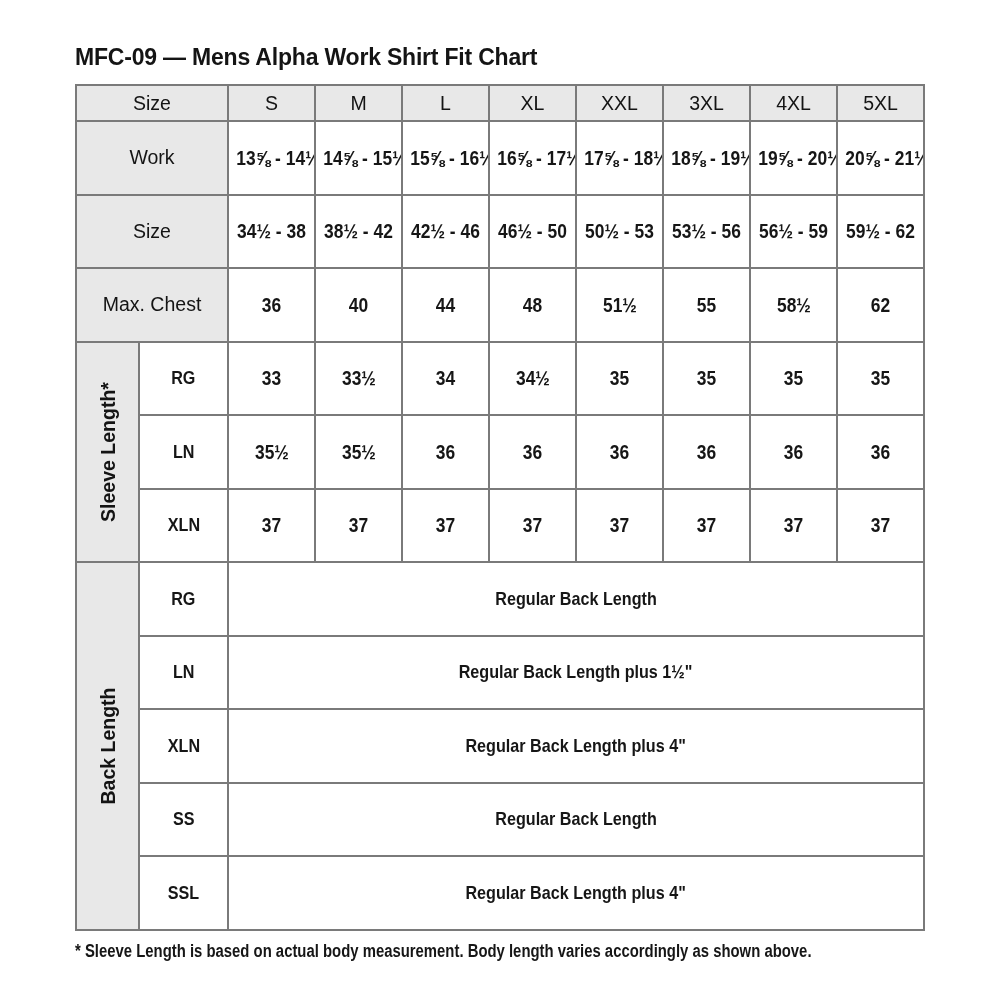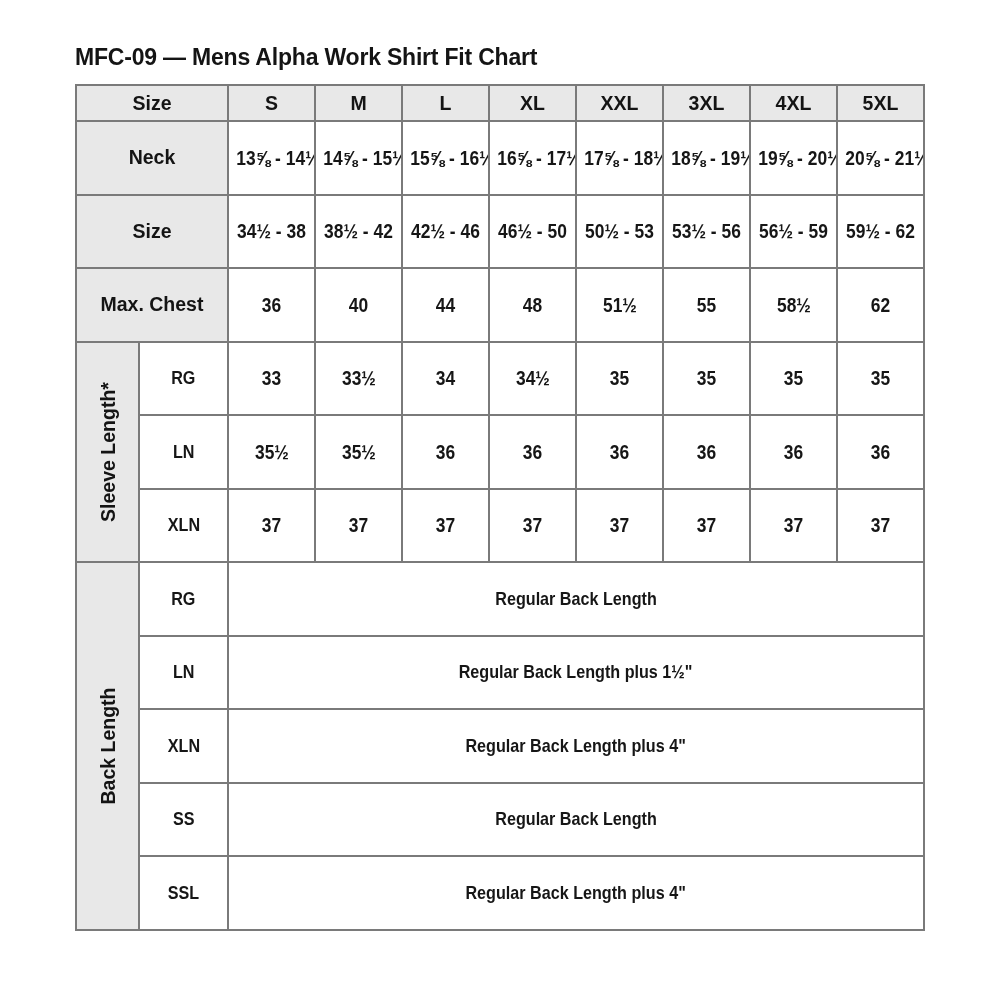--- a/index.html
+++ b/index.html
@@ -20,21 +20,21 @@
     border:2px solid #7a7a7a; padding:0; text-align:center; vertical-align:middle;
     overflow:hidden;
   }
   .r-head { height:36px; }
   .r-data { height:73.5px; }
   .gray {
     background-color:#e8e8e8;
     background-image:radial-gradient(circle, #f7f7f7 22%, rgba(0,0,0,0) 24%);
     background-size:4px 4px;
   }
-  .hdr { font-size:19.5px; font-weight:700; color:#141414; }
+  .hdr { font-size:19.5px; font-weight:400; color:#141414; }
   .val { font-size:20.5px; }
   .cond {
     display:inline-block; transform:scaleX(0.85); transform-origin:center;
     white-space:nowrap; font-weight:700; color:#161616;
   }
   .sub .cond { font-size:19px; }
   .span-cell .cond { font-size:19px; }
   .rot-cell { position:relative; }
   .rot {
     position:absolute; top:50%; left:50%;
@@ -72,21 +72,21 @@
         <th class="gray hdr">L</th>
         <th class="gray hdr">XL</th>
         <th class="gray hdr">XXL</th>
         <th class="gray hdr">3XL</th>
         <th class="gray hdr">4XL</th>
         <th class="gray hdr">5XL</th>
       </tr>
     </thead>
     <tbody>
       <tr class="r-data">
-        <th colspan="2" class="gray hdr">Neck</th>
+        <th colspan="2" class="gray hdr">Work</th>
         <td class="val"><span class="cond">13⅝ - 14½</span></td>
         <td class="val"><span class="cond">14⅝ - 15½</span></td>
         <td class="val"><span class="cond">15⅝ - 16½</span></td>
         <td class="val"><span class="cond">16⅝ - 17½</span></td>
         <td class="val"><span class="cond">17⅝ - 18½</span></td>
         <td class="val"><span class="cond">18⅝ - 19½</span></td>
         <td class="val"><span class="cond">19⅝ - 20½</span></td>
         <td class="val"><span class="cond">20⅝ - 21½</span></td>
       </tr>
       <tr class="r-data">
@@ -168,14 +168,15 @@
         <td class="sub"><span class="cond">SS</span></td>
         <td colspan="8" class="span-cell"><span class="cond">Regular Back Length</span></td>
       </tr>
       <tr class="r-data">
         <td class="sub"><span class="cond">SSL</span></td>
         <td colspan="8" class="span-cell"><span class="cond">Regular Back Length plus 4"</span></td>
       </tr>
     </tbody>
   </table>
 
+  <p class="footnote"><span class="cond">* Sleeve Length is based on actual body measurement. Body length varies accordingly as shown above.</span></p>
 
 </div>
 
 </body></html>

